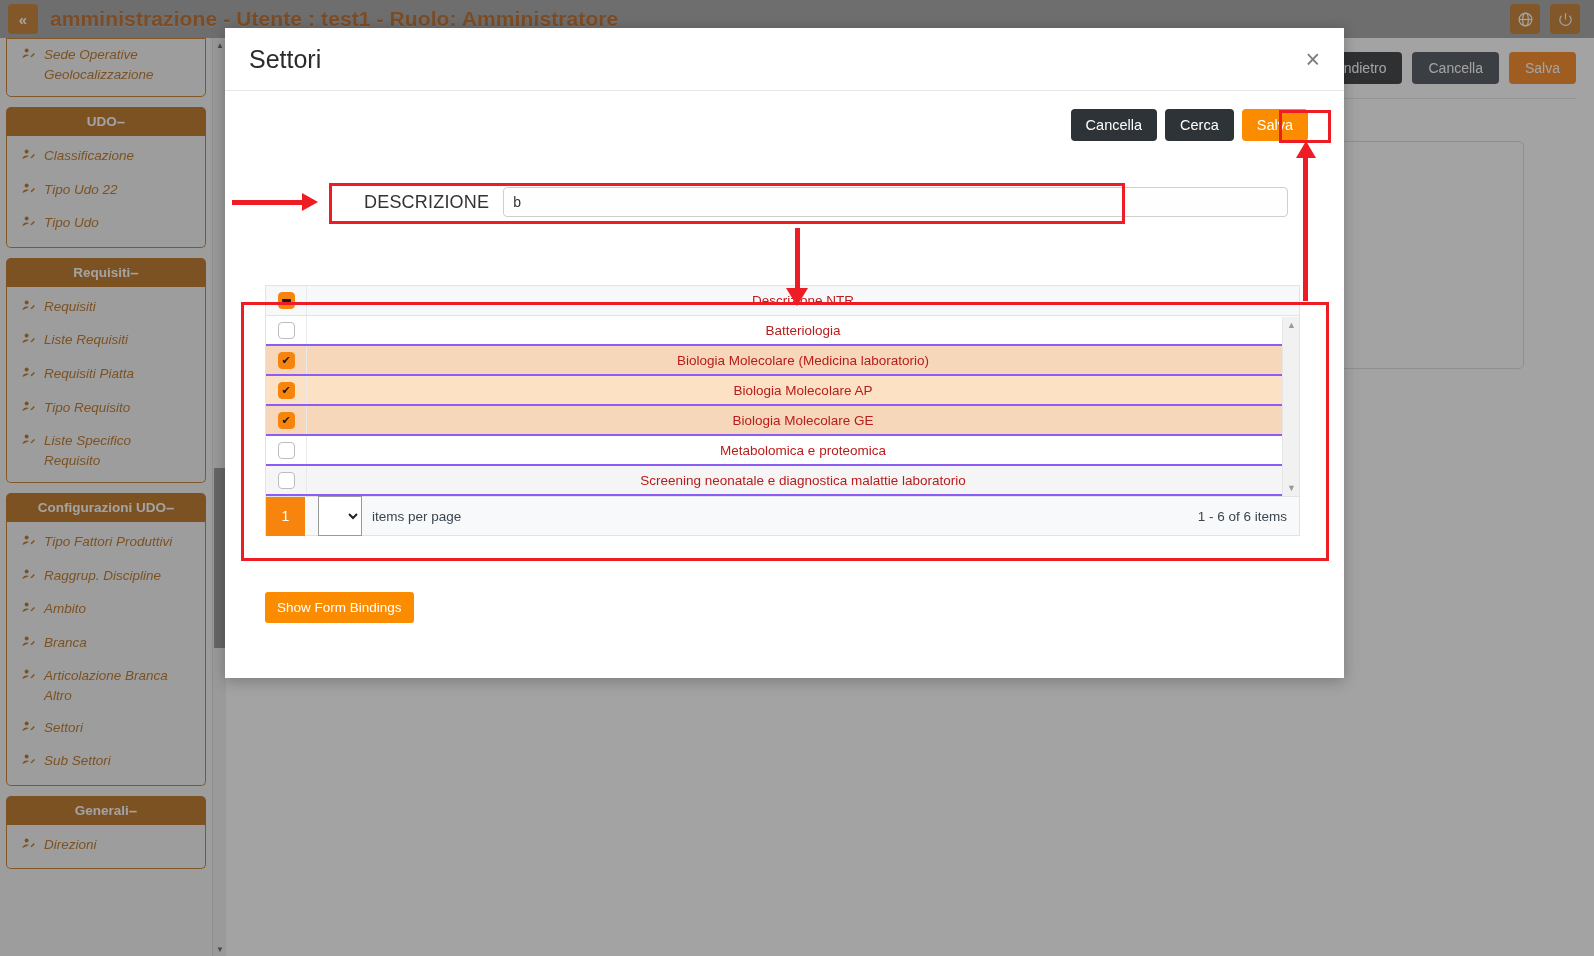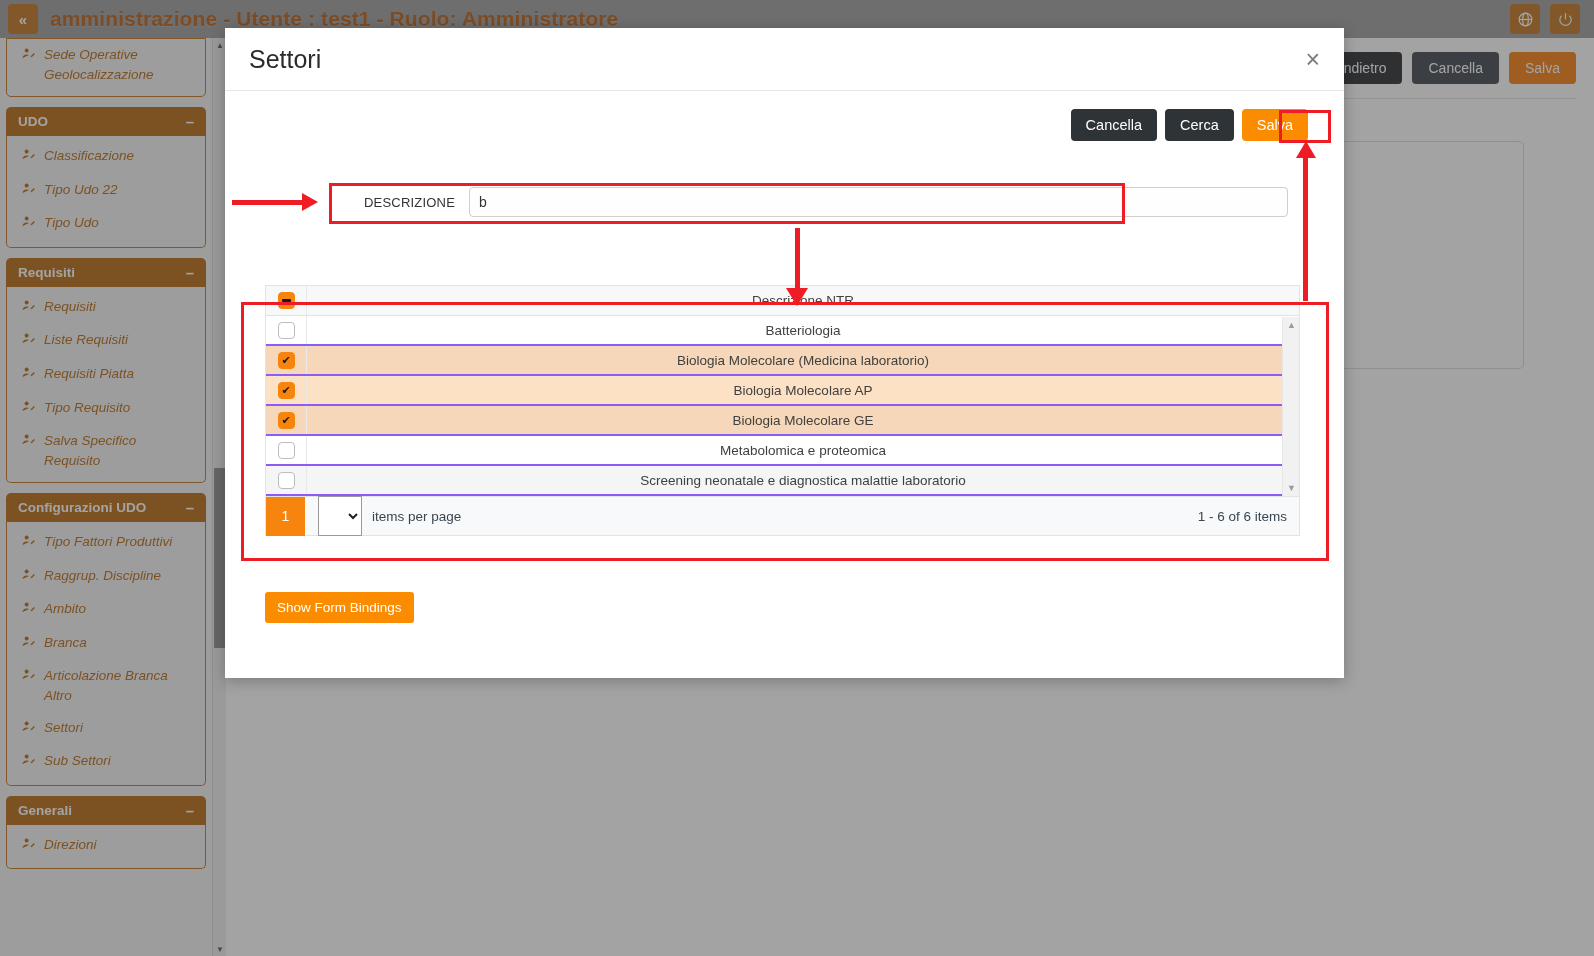--- a/index.html
+++ b/index.html
@@ -48,21 +48,21 @@
   .side-group-body {
     border: 1px solid #c0721b; border-top: none;
     border-radius: 0 0 5px 5px;
     padding: 4px 6px 6px 0;
     background: transparent;
   }
   .side-group-head {
     background: #b5660f; color: #ffffff;
     font-size: 13.5px; font-weight: bold;
     padding: 7px 12px; border-radius: 5px 5px 0 0;
-    display: flex; align-items: center; justify-content: space-between;
+    display: flex; align-items: center; justify-content: center;
     cursor: pointer;
   }
   .side-group-head .minus { font-size: 15px; font-weight: bold; line-height: 1; }
   .side-item {
     display: flex; align-items: flex-start; gap: 8px;
     padding: 6px 10px 6px 14px;
     color: #b5660f; font-size: 13.5px; line-height: 1.45;
     cursor: pointer;
     font-style: italic;
   }
@@ -128,40 +128,40 @@
            padding: 8px 15px; cursor: pointer; font-family: "Liberation Sans", sans-serif; }
   .m-btn.dark { background: #2e3338; }
   .m-btn.orange { background: #fb8c00; }
 
   
   #descr-wrap {
     margin: 38px 24px 0 107px;
     display: flex; align-items: center; gap: 14px;
     padding: 8px 12px;
   }
-  #descr-label { font-size: 13px; color: #333; letter-spacing: .2px;
+  #descr-label { font-size: 18px; color: #333; letter-spacing: .2px;
                  font-stretch: condensed; white-space: nowrap; }
   #descr-input {
     flex: 1; height: 30px; border: 1px solid #cfcfcf; border-radius: 4px;
     padding: 0 9px; font-size: 14px; color: #333; background: #fefefe;
     font-family: "Liberation Sans", sans-serif;
   }
 
   
   #grid-wrap { margin: 60px 24px 0 20px; }
   #grid { border: 1px solid #e3e3e3; border-bottom: none; }
   .g-row { display: flex; align-items: stretch; min-height: 30px; }
   .g-head { background: #f7f8fa; border-bottom: 1px solid #e3e3e3; }
   .g-cb {
     flex: 0 0 41px; display: flex; align-items: center; justify-content: center;
     border-right: 1px solid #e9e9e9;
   }
   .g-label {
     flex: 1; display: flex; align-items: center; justify-content: center;
-    font-size: 13.5px; color: #404040; padding: 6px 4px;
+    font-size: 13.5px; color: #b91c1c; padding: 6px 4px;
   }
   .g-body-row { border-bottom: 2px solid #8b5cf6; background: #ffffff; }
   .g-body-row.sel-a { background: #f6d7b9; }
   .g-body-row.sel-b { background: #fde1c4; }
   .g-body-row.alt { background: #f5f5f5; }
 
   .cb {
     width: 17px; height: 17px; border-radius: 4px;
     border: 1px solid #b9bdc2; background: #ffffff;
     display: flex; align-items: center; justify-content: center;
@@ -322,21 +322,21 @@
                 <path d="M20.5 11.2l1.6 1.6-4.6 4.6-2.1.5.5-2.1z"></path>
               </svg></span>
           <span>Tipo Requisito</span>
         </div>
         <div class="side-item">
           <span class="pic"><svg viewBox="0 0 24 24">
                 <circle cx="9" cy="7" r="3.2"></circle>
                 <path d="M2.5 19c0-3.6 2.9-5.6 6.5-5.6 1.5 0 2.9.35 4 1"></path>
                 <path d="M20.5 11.2l1.6 1.6-4.6 4.6-2.1.5.5-2.1z"></path>
               </svg></span>
-          <span>Salva Specifico Requisito</span>
+          <span>Liste Specifico Requisito</span>
         </div>
       </div>
     </div>
 
     <div class="side-group">
       <div class="side-group-head">
         <span>Configurazioni UDO</span>
         <span class="minus">–</span>
       </div>
       <div class="side-group-body">

